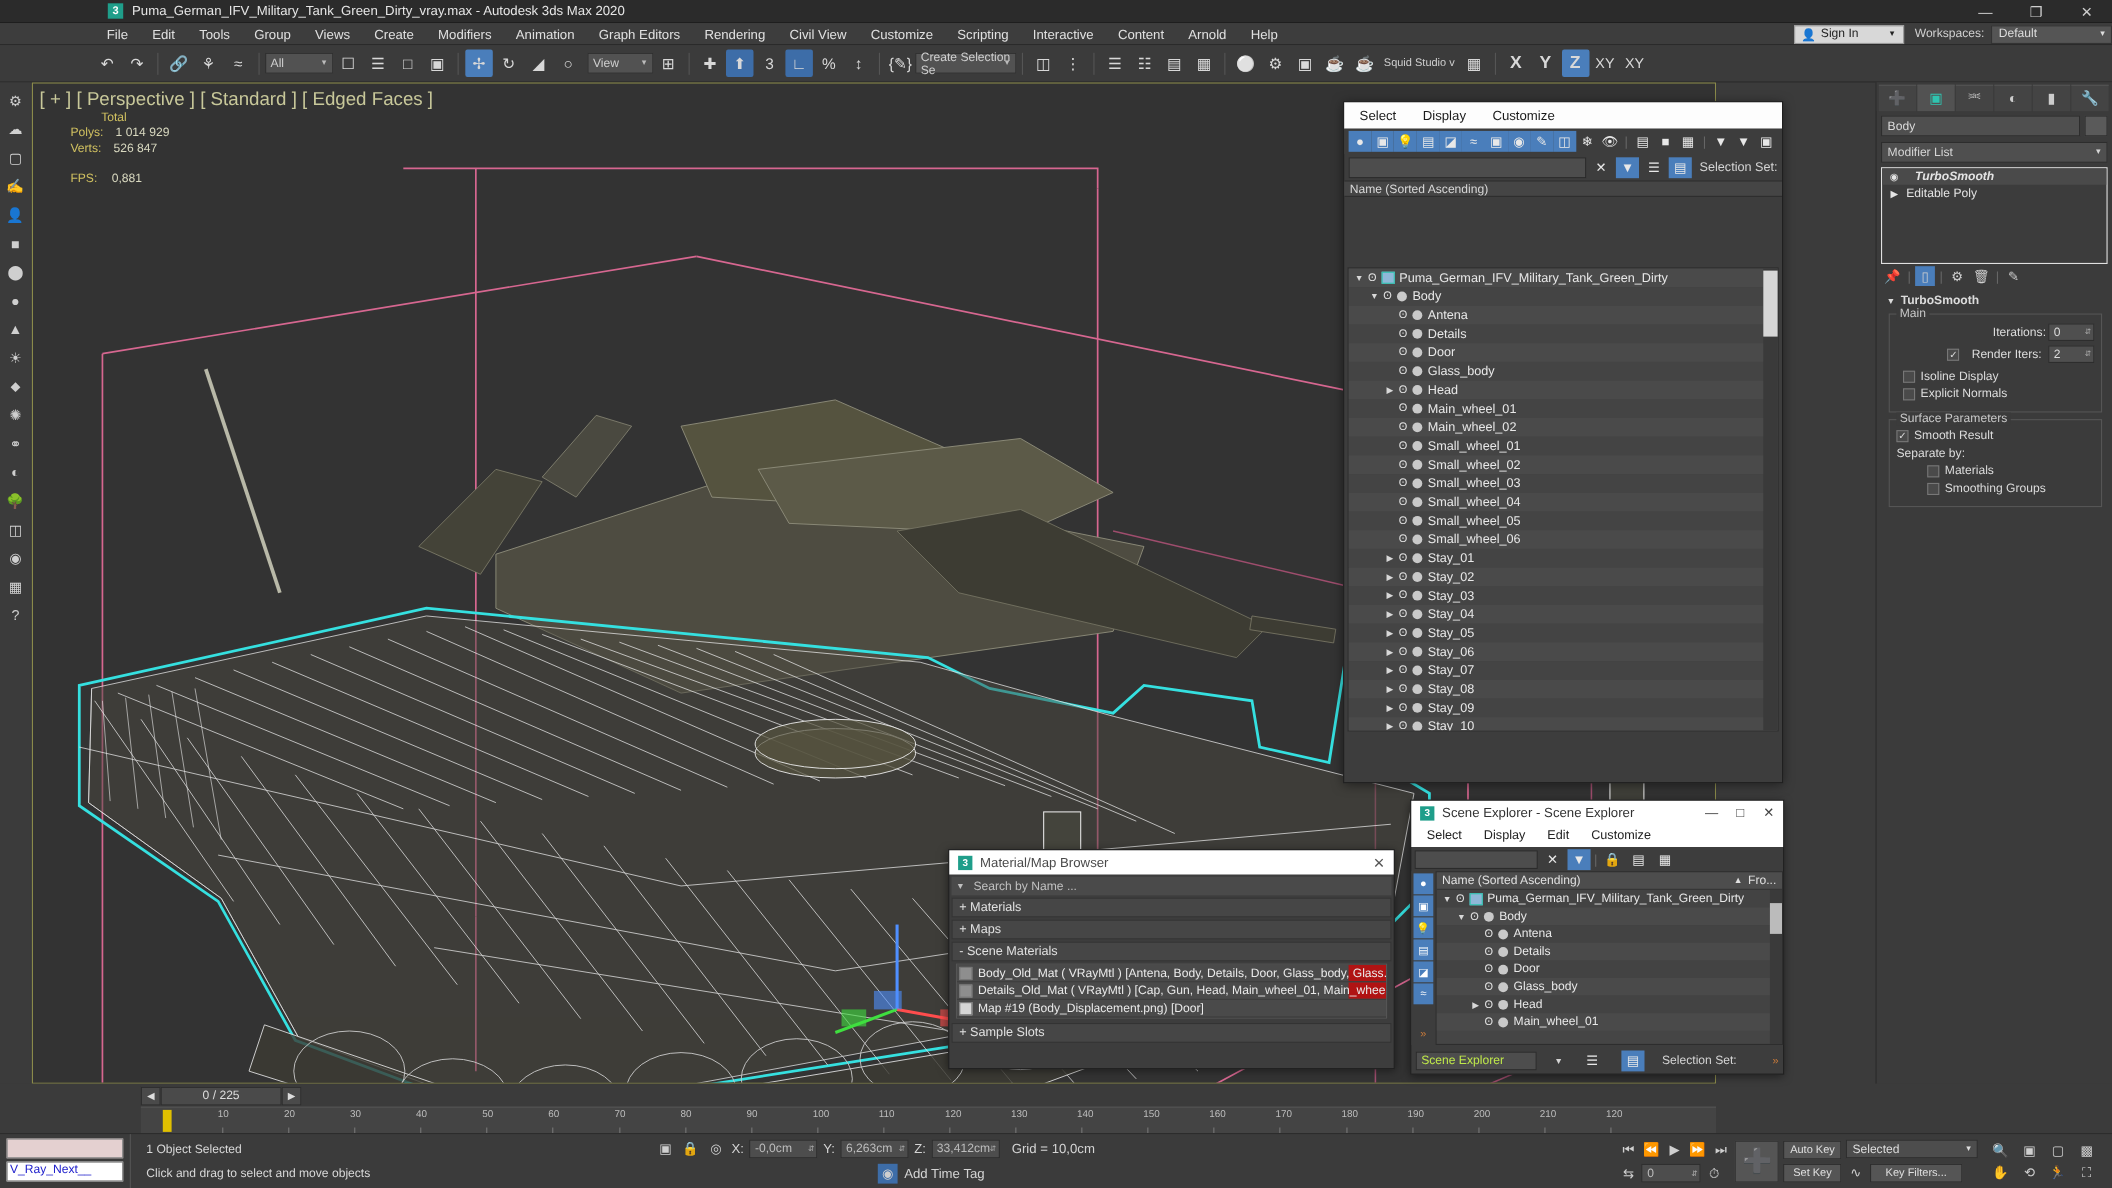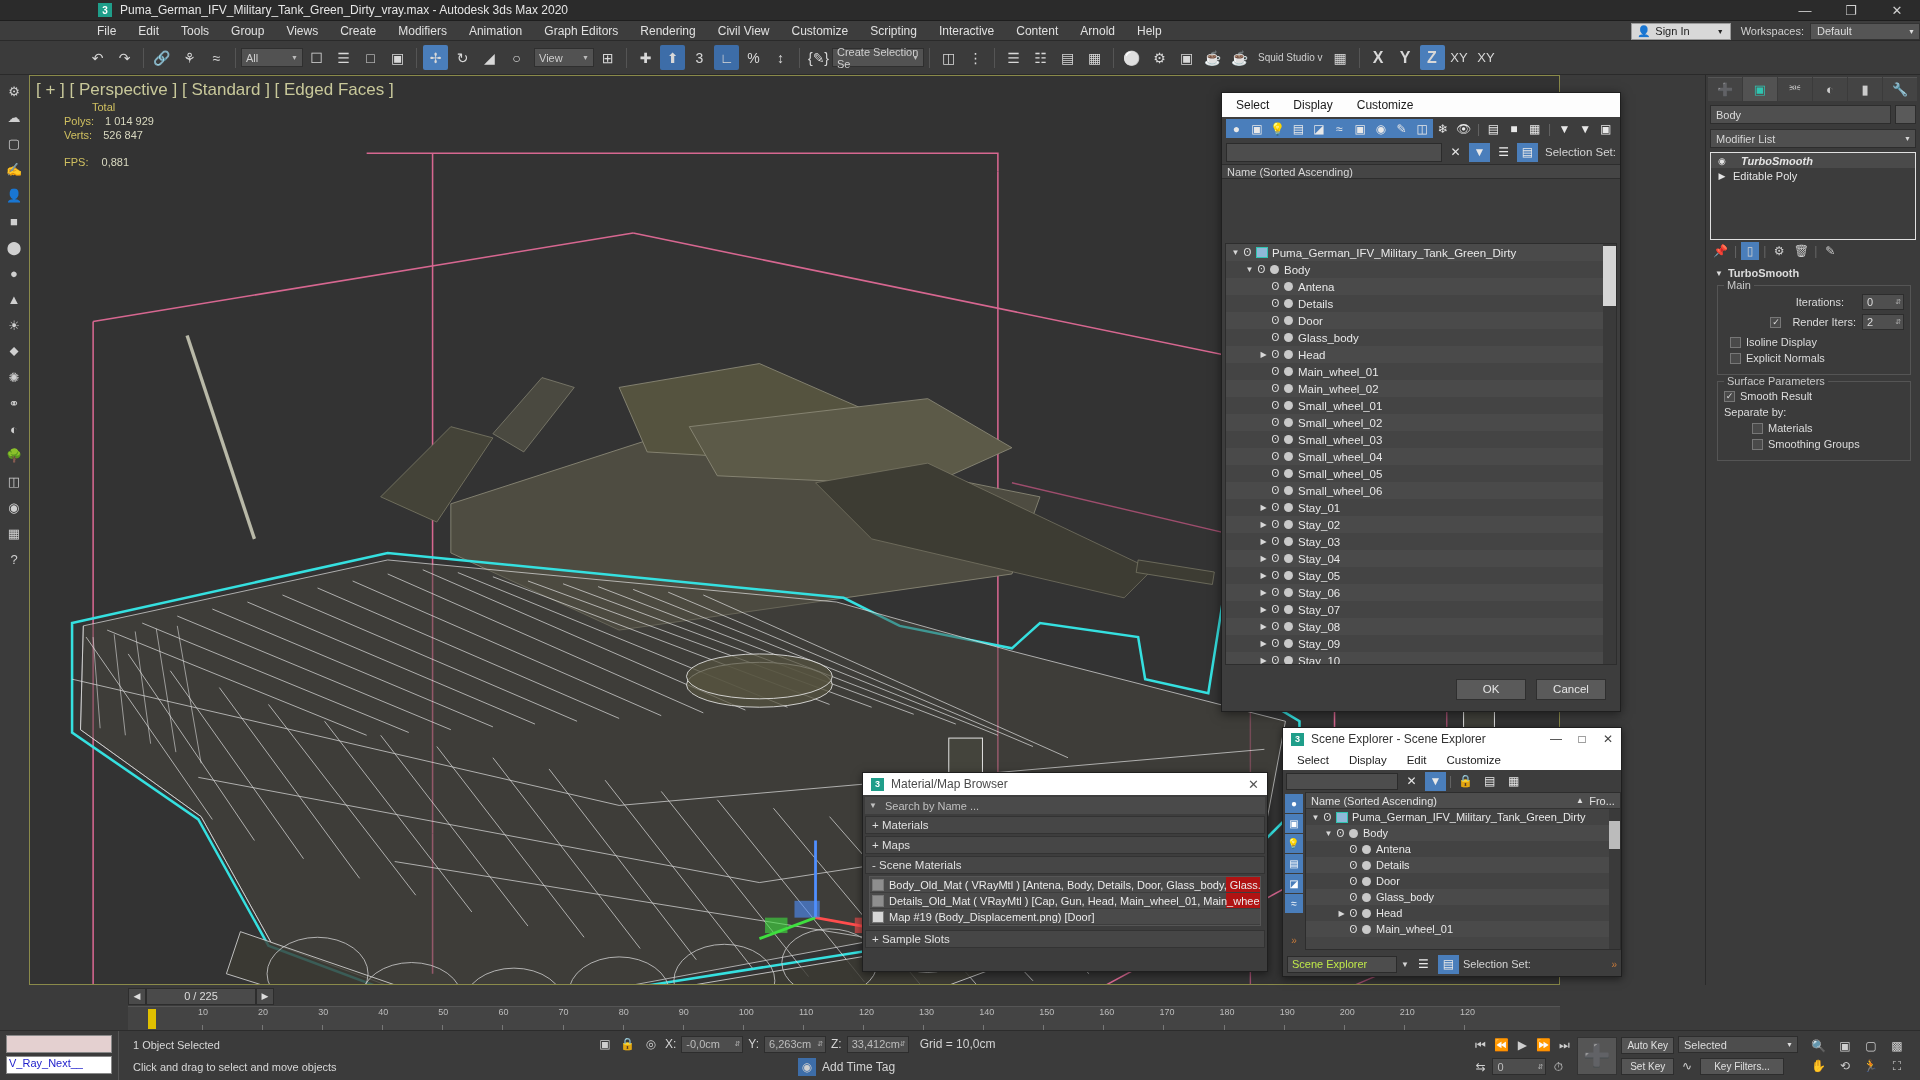--- a/index.html
+++ b/index.html
@@ -198,21 +198,21 @@
   .se-left{width:22px;background:#3d3d3d;display:flex;flex-direction:column;align-items:center;padding-top:2px;}
   .se-lb{width:18px;height:19px;background:#4a7ebb;margin-bottom:1px;display:flex;
      align-items:center;justify-content:center;font-size:10px;color:#fff;}
   .se-tree{flex:1;background:#454545;border:1px solid #2d2d2d;overflow:hidden;position:relative;}
   .se-hdr{height:16px;background:#4d4d4d;display:flex;align-items:center;font-size:11px;
      color:#e0e0e0;padding-left:5px;border-bottom:1px solid #333;}
   .se-row{height:16px;display:flex;align-items:center;font-size:11px;color:#e8e8e8;padding-left:4px;}
   .se-row:nth-child(even){background:#4a4a4a;}
   .se-row:nth-child(odd){background:#434343;}
   .se-foot{position:absolute;left:0;right:0;bottom:0;height:24px;display:flex;align-items:center;
-     padding:0 4px;gap:4px;}
+     padding:0 4px;gap:16px;}
   .se-fname{width:110px;height:17px;background:#4d4d4d;border:1px solid #2b2b2b;color:#bfe84a;
      font-size:11px;display:flex;align-items:center;padding-left:4px;}
 </style>
 </head>
 <body>
 
 <div class="app">
 
   <div class="titlebar">
     <div class="tb-icon">3</div>
@@ -542,21 +542,21 @@
     </div>
 
     <div class="rollout">
       <div class="roll-head">
         <span style="font-size:8px;margin-right:5px">▼</span>
         <span>TurboSmooth</span>
       </div>
 
       <div class="group">
         <div class="group-title">Main</div>
-        <div class="row" style="justify-content:flex-end;gap:18px">
+        <div class="row" style="justify-content:flex-end;gap:2px">
           <span>Iterations:</span>
           <div class="spin">
             <span>0</span>
             <span class="sp">⇵</span>
           </div>
         </div>
         <div class="row" style="justify-content:flex-end;gap:6px">
           <span class="chk">✓</span>
           <span>Render Iters:</span>
           <div class="spin">
@@ -941,24 +941,20 @@
         <div class="trow">
           <span style="display: inline-block; width: 28px;"></span>
           <span class="tri">▶</span>
           <span class="eye">ʘ</span>
           <span class="dot"></span>
           <span>Stay_10</span>
         </div>
       </div>
     <div class="sfs-scroll">
       <div class="sfs-thumb"></div>
-    </div>
-    <div class="sfs-footer">
-      <div class="dbtn">OK</div>
-      <div class="dbtn">Cancel</div>
     </div>
   </div>
 
   <div class="mmb">
     <div class="mmb-title">
       <div class="mmb-ic">3</div>
       <span>Material/Map Browser</span>
       <span class="mmb-x">✕</span>
     </div>
     <div class="mmb-search">

